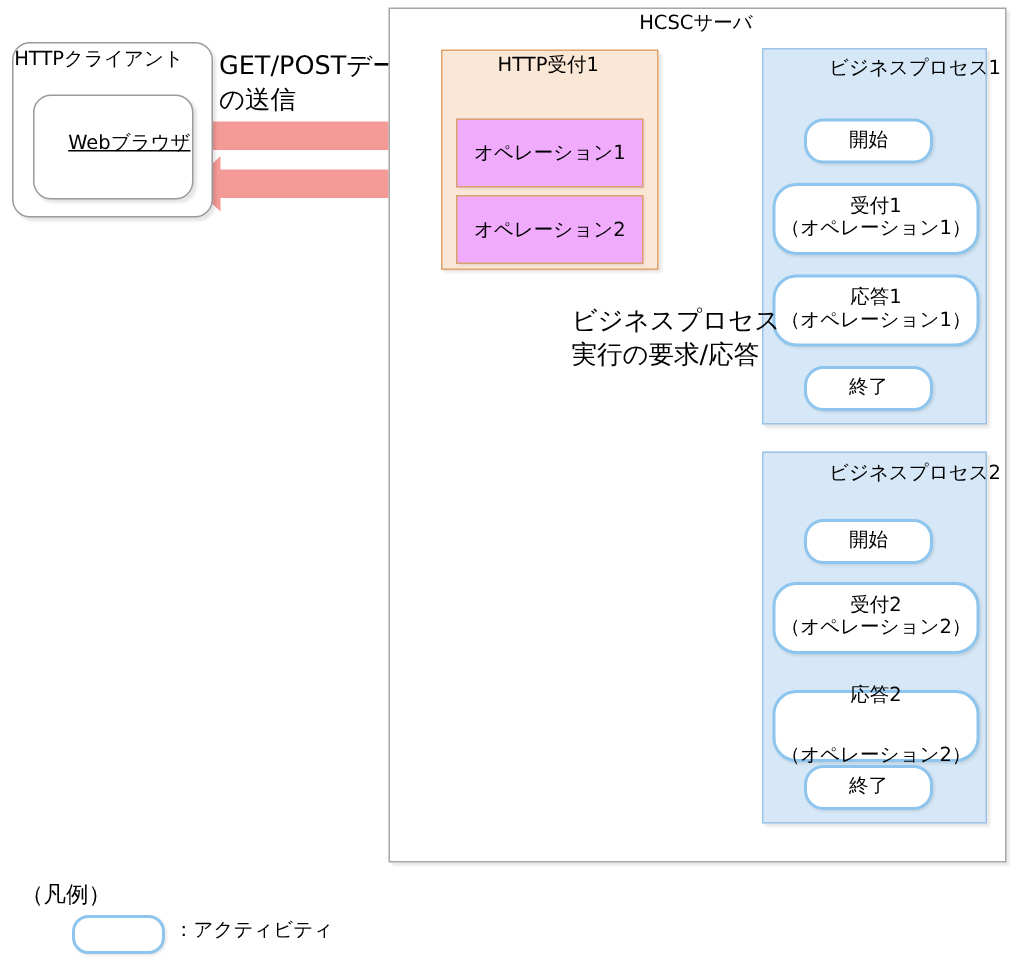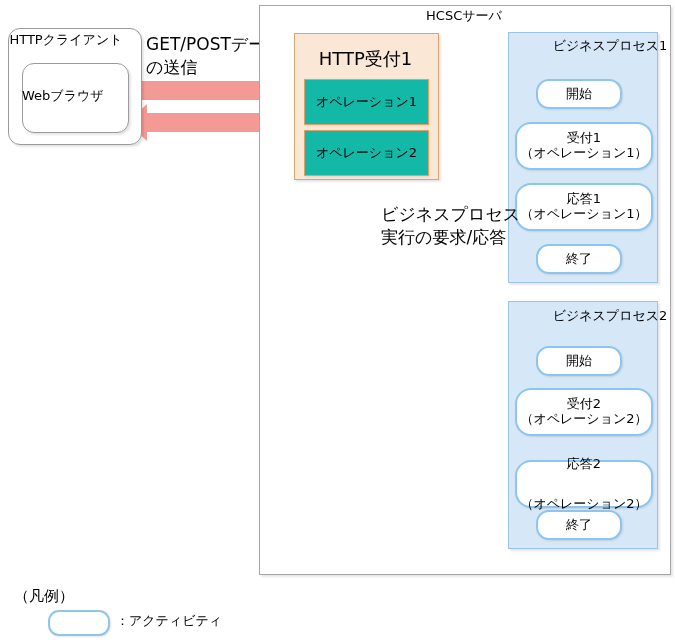--- a/index.html
+++ b/index.html
@@ -19,40 +19,40 @@
     position:absolute;left:8px;top:28px;width:132px;height:115px;
     border:1px solid #9a9a9a;border-radius:12px;background:#fff;
     box-shadow:2px 2px 2px rgba(0,0,0,0.10);
   }
   .client-title{position:absolute;left:0;top:32px;width:132px;text-align:center;font-size:13px;}
   .browser-box{
     position:absolute;left:22px;top:63px;width:105px;height:68px;
     border:1px solid #9a9a9a;border-radius:12px;background:#fff;
     box-shadow:2px 2px 2px rgba(0,0,0,0.10);
   }
-  .browser-title{position:absolute;left:22px;top:88px;width:105px;text-align:left;font-size:13px;}
+  .browser-title{position:absolute;left:22px;top:88px;width:105px;text-align:right;font-size:13px;text-decoration:underline;}
 
   
   .server-box{
     position:absolute;left:259px;top:5px;width:410px;height:568px;
     border:1px solid #a6a6a6;background:#fff;
     box-shadow:2px 2px 2px rgba(0,0,0,0.10);
   }
   .server-title{position:absolute;left:259px;top:8px;width:410px;text-align:center;font-size:13px;}
 
   
   .http-box{
     position:absolute;left:294px;top:33px;width:143px;height:145px;
     border:1px solid #e0a36a;background:#fae7d5;
     box-shadow:2px 2px 2px rgba(0,0,0,0.10);
   }
-  .http-title{position:absolute;left:294px;top:48px;width:143px;text-align:center;font-size:18px;}
+  .http-title{position:absolute;left:294px;top:36px;width:143px;text-align:center;font-size:13px;}
   .op-box{
     position:absolute;left:304px;width:123px;height:44px;
-    border:1px solid #d9a26d;background:#14b8a6;
+    border:1px solid #d9a26d;background:#f0abfc;
     display:flex;align-items:center;justify-content:center;
     font-size:13px;box-shadow:1px 1px 2px rgba(0,0,0,0.08);text-align:center;
   }
   .op1{top:79px;}
   .op2{top:130px;}
 
   
   .bp-box{
     position:absolute;left:508px;width:148px;
     border:1px solid #9cc3e5;background:#d6e8f7;

